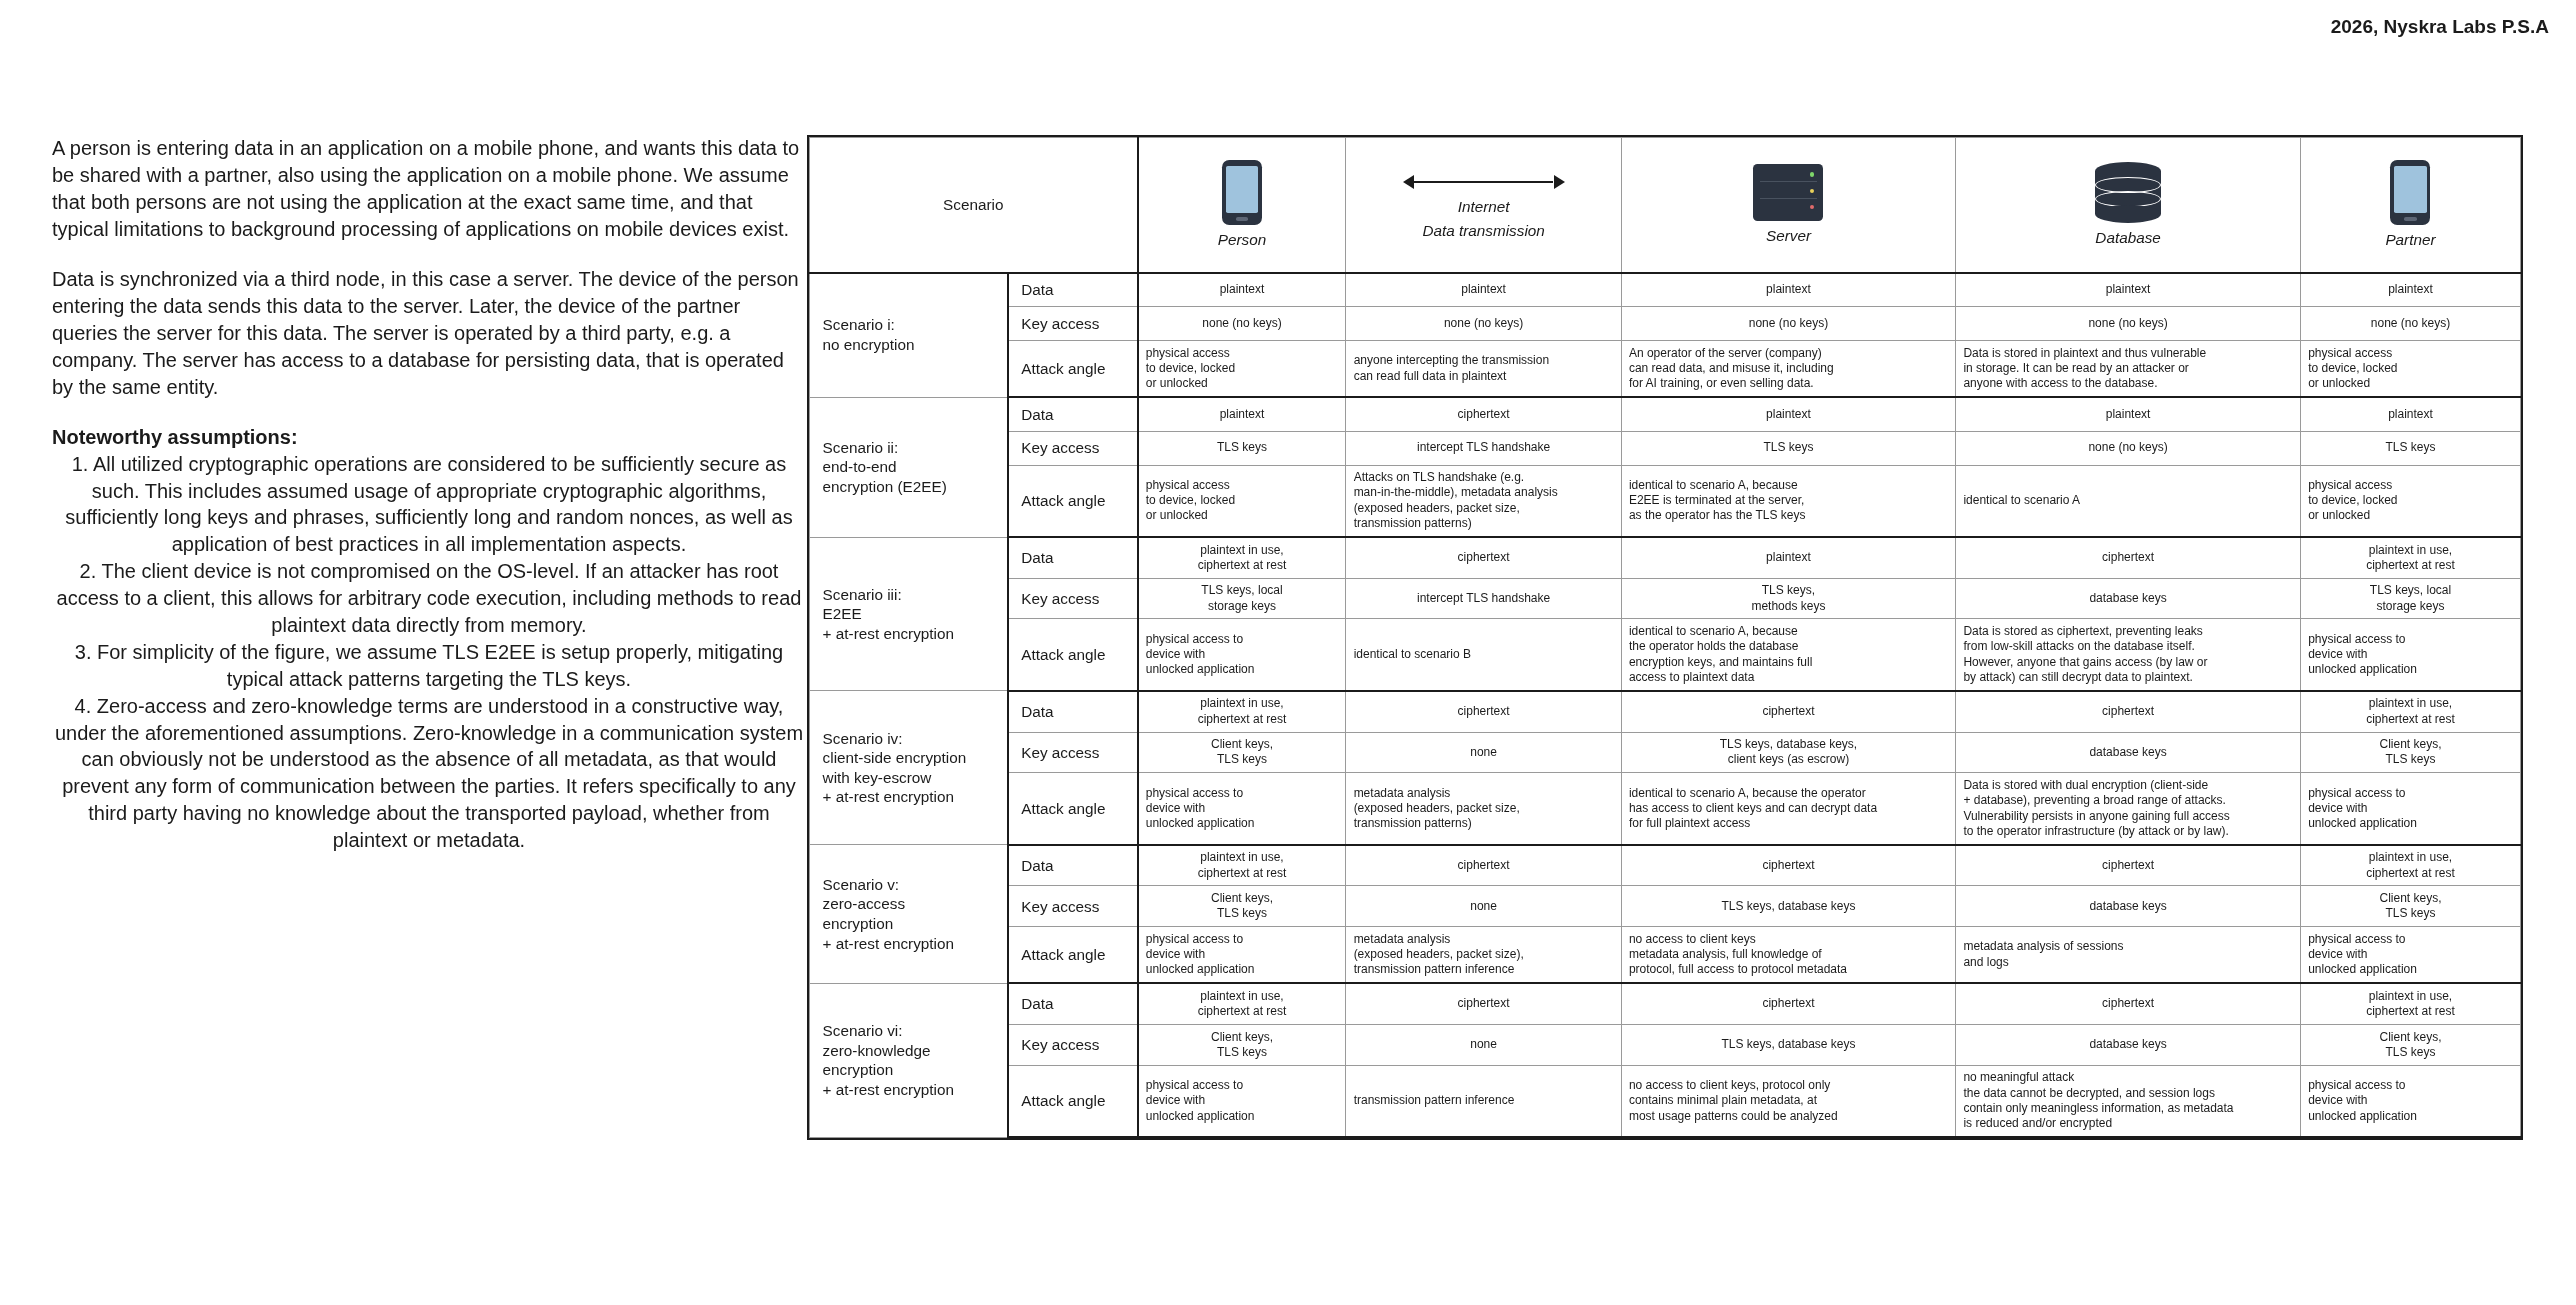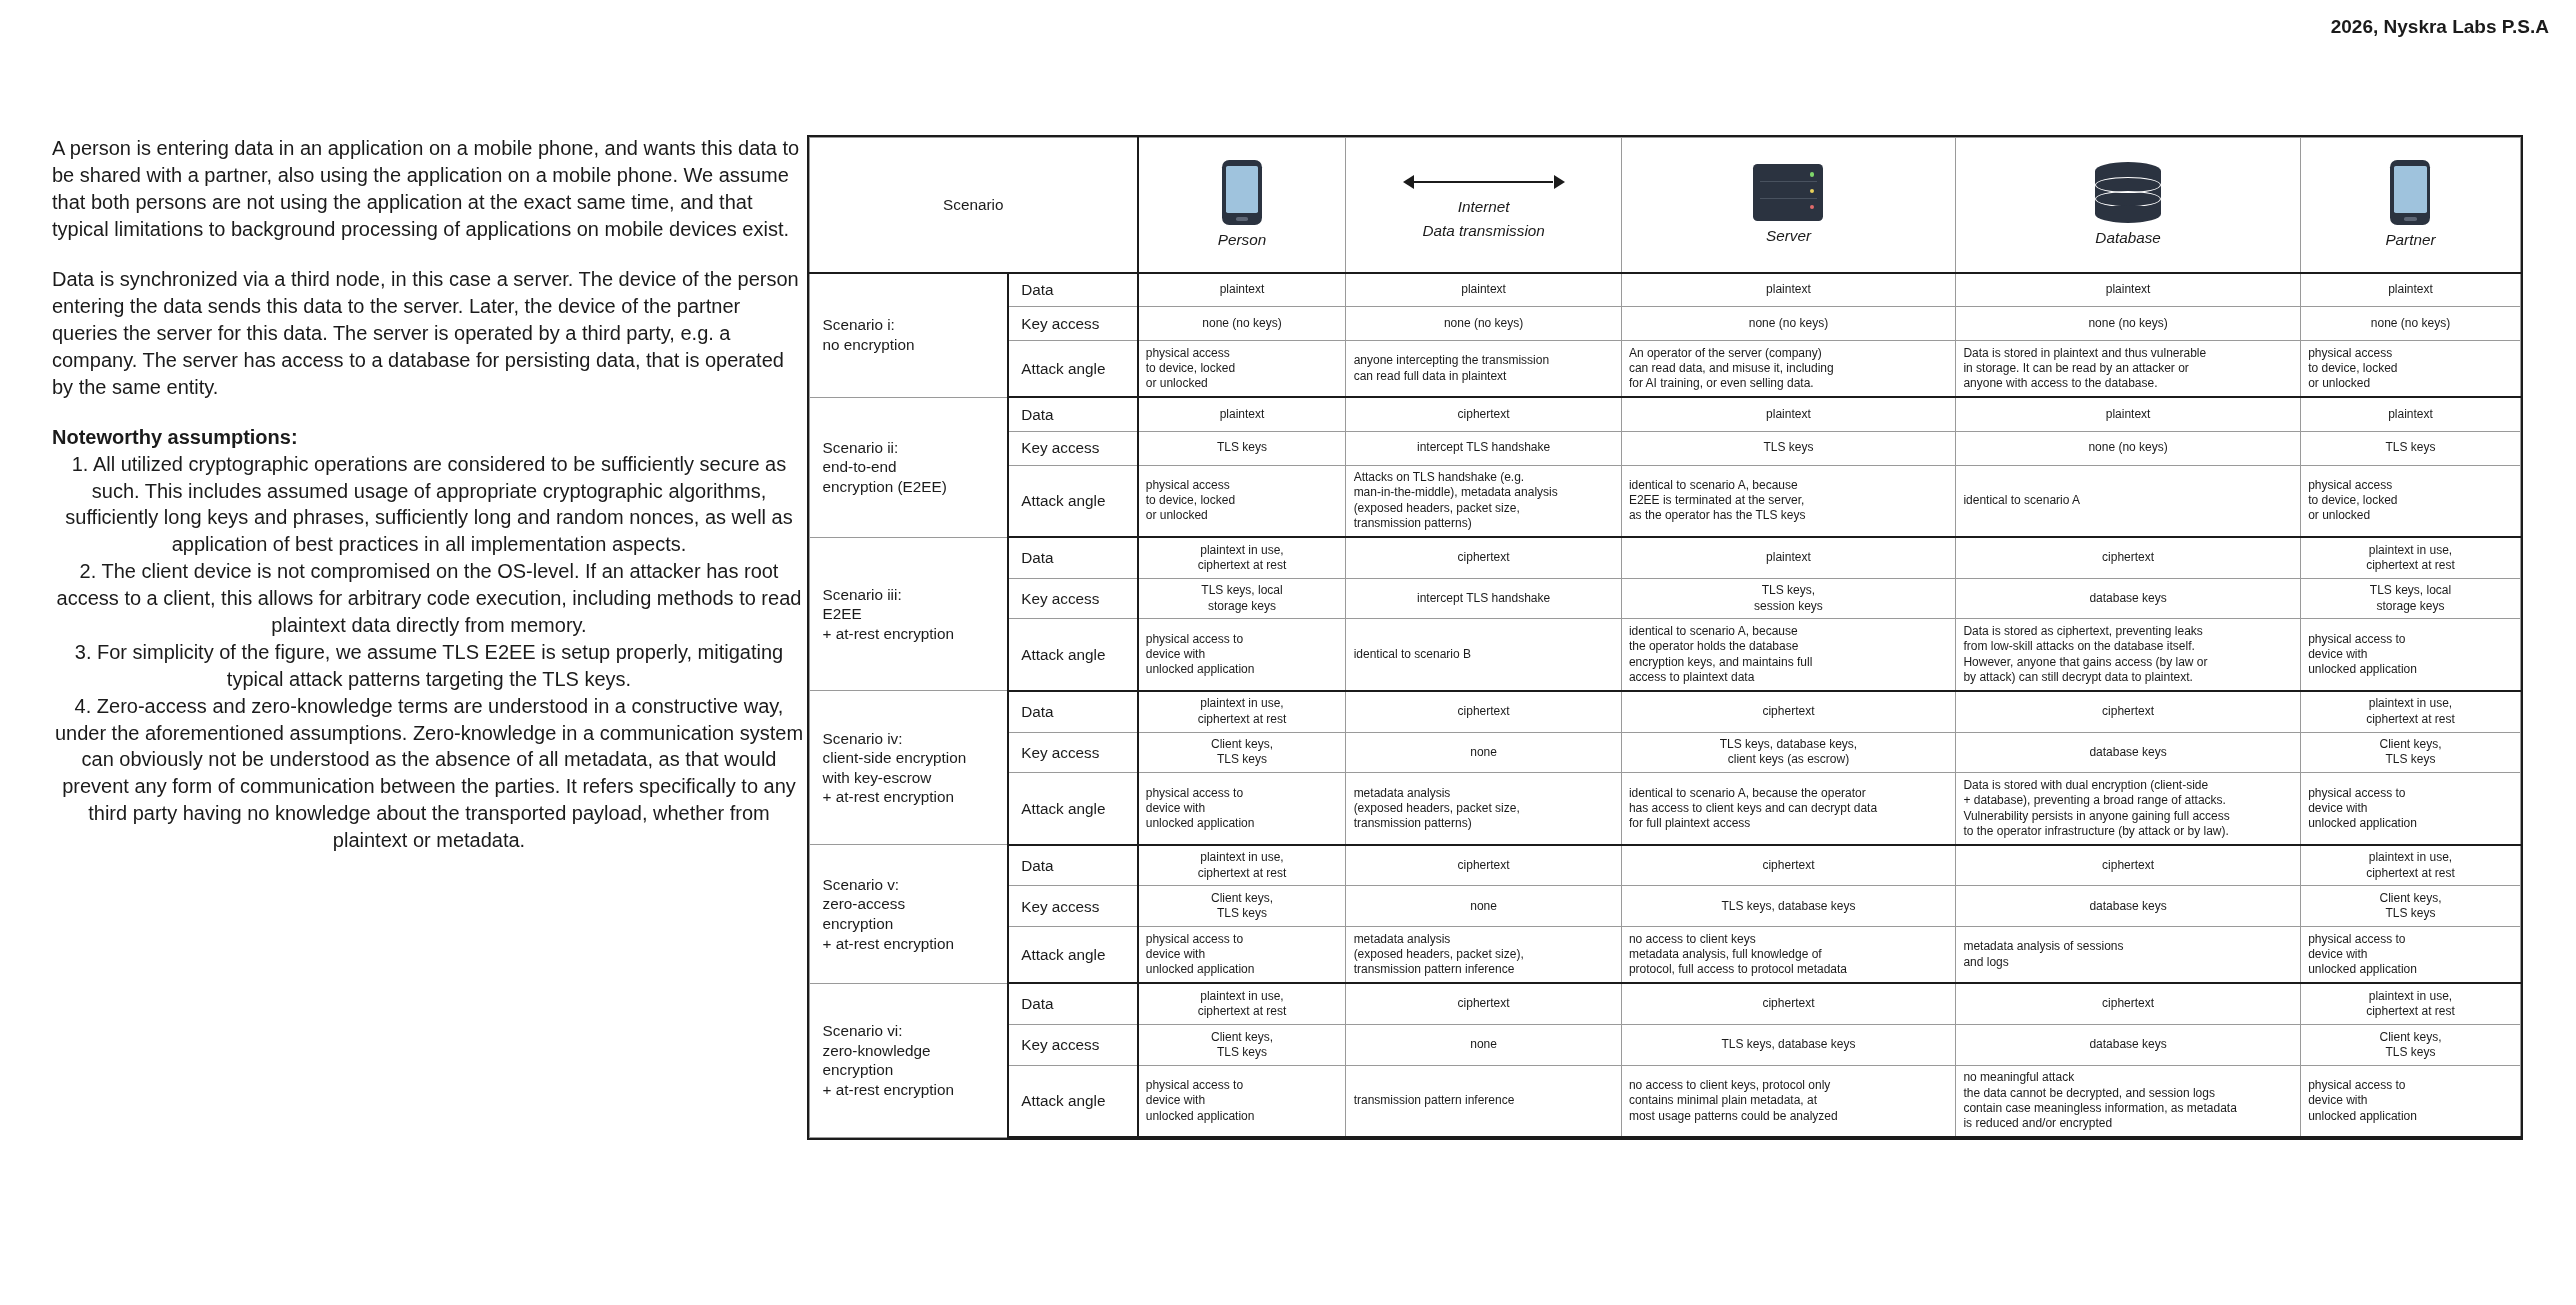--- a/index.html
+++ b/index.html
@@ -421,21 +421,21 @@
             <td class="val" style="white-space: pre-line;">ciphertext</td>
             <td class="val" style="white-space: pre-line;">plaintext in use,
 ciphertext at rest</td>
           </tr>
           <tr class="key-row">
             <td class="rowlabel">Key access</td>
             <td class="val" style="white-space: pre-line;">TLS keys, local
 storage keys</td>
             <td class="val" style="white-space: pre-line;">intercept TLS handshake</td>
             <td class="val" style="white-space: pre-line;">TLS keys,
-session keys</td>
+methods keys</td>
             <td class="val" style="white-space: pre-line;">database keys</td>
             <td class="val" style="white-space: pre-line;">TLS keys, local
 storage keys</td>
           </tr>
           <tr class="attack-row block-end">
             <td class="rowlabel">Attack angle</td>
             <td class="val left" style="white-space: pre-line;">physical access to
 device with
 unlocked application</td>
             <td class="val left" style="white-space: pre-line;">identical to scenario B</td>
@@ -564,21 +564,21 @@
             <td class="rowlabel">Attack angle</td>
             <td class="val left" style="white-space: pre-line;">physical access to
 device with
 unlocked application</td>
             <td class="val left" style="white-space: pre-line;">transmission pattern inference</td>
             <td class="val left" style="white-space: pre-line;">no access to client keys, protocol only
 contains minimal plain metadata, at
 most usage patterns could be analyzed</td>
             <td class="val left" style="white-space: pre-line;">no meaningful attack
 the data cannot be decrypted, and session logs
-contain case meaningless information, as metadata
+contain only meaningless information, as metadata
 is reduced and/or encrypted</td>
             <td class="val left" style="white-space: pre-line;">physical access to
 device with
 unlocked application</td>
           </tr>
         </tbody>
     </table>
   </div>
 </div>
 

